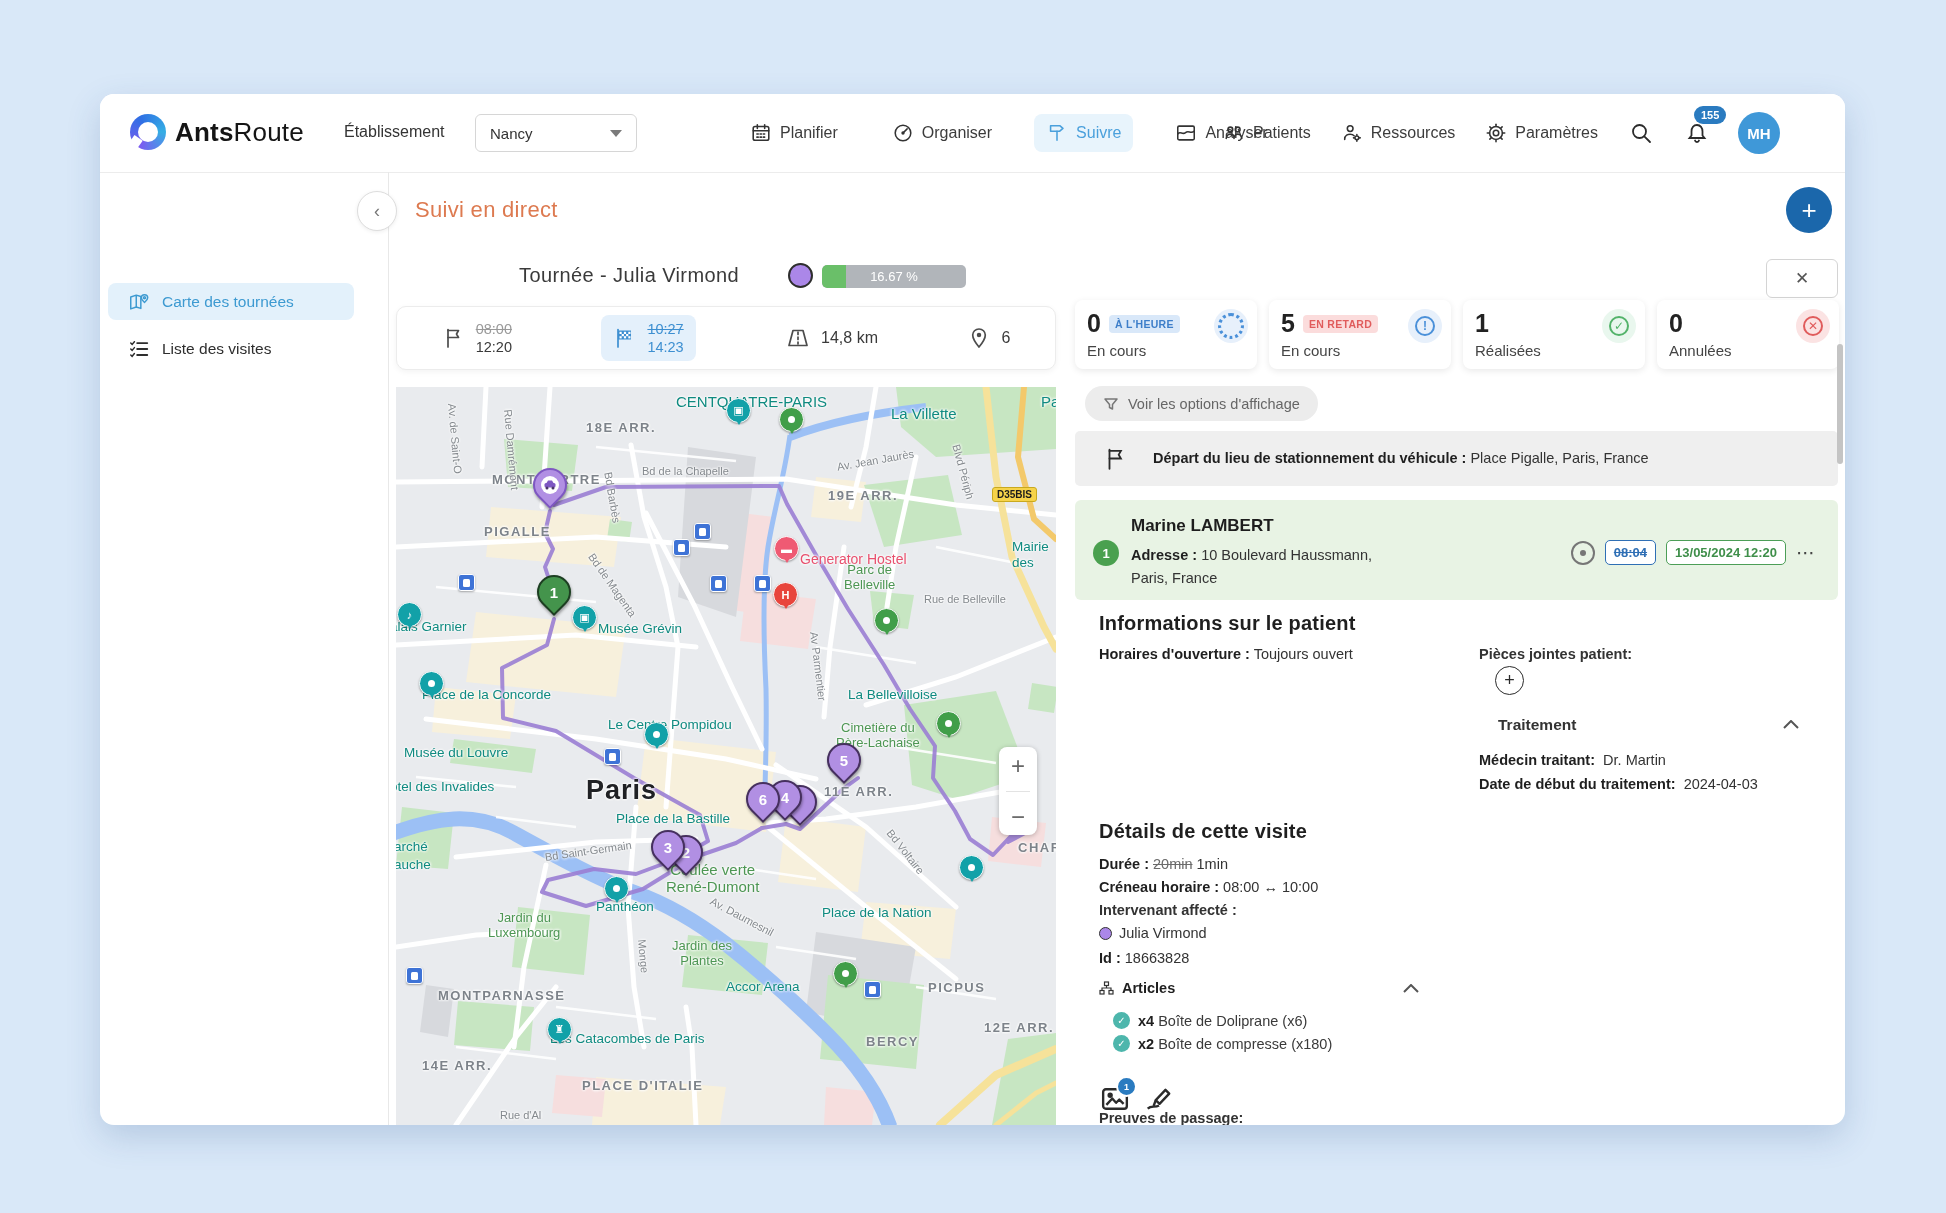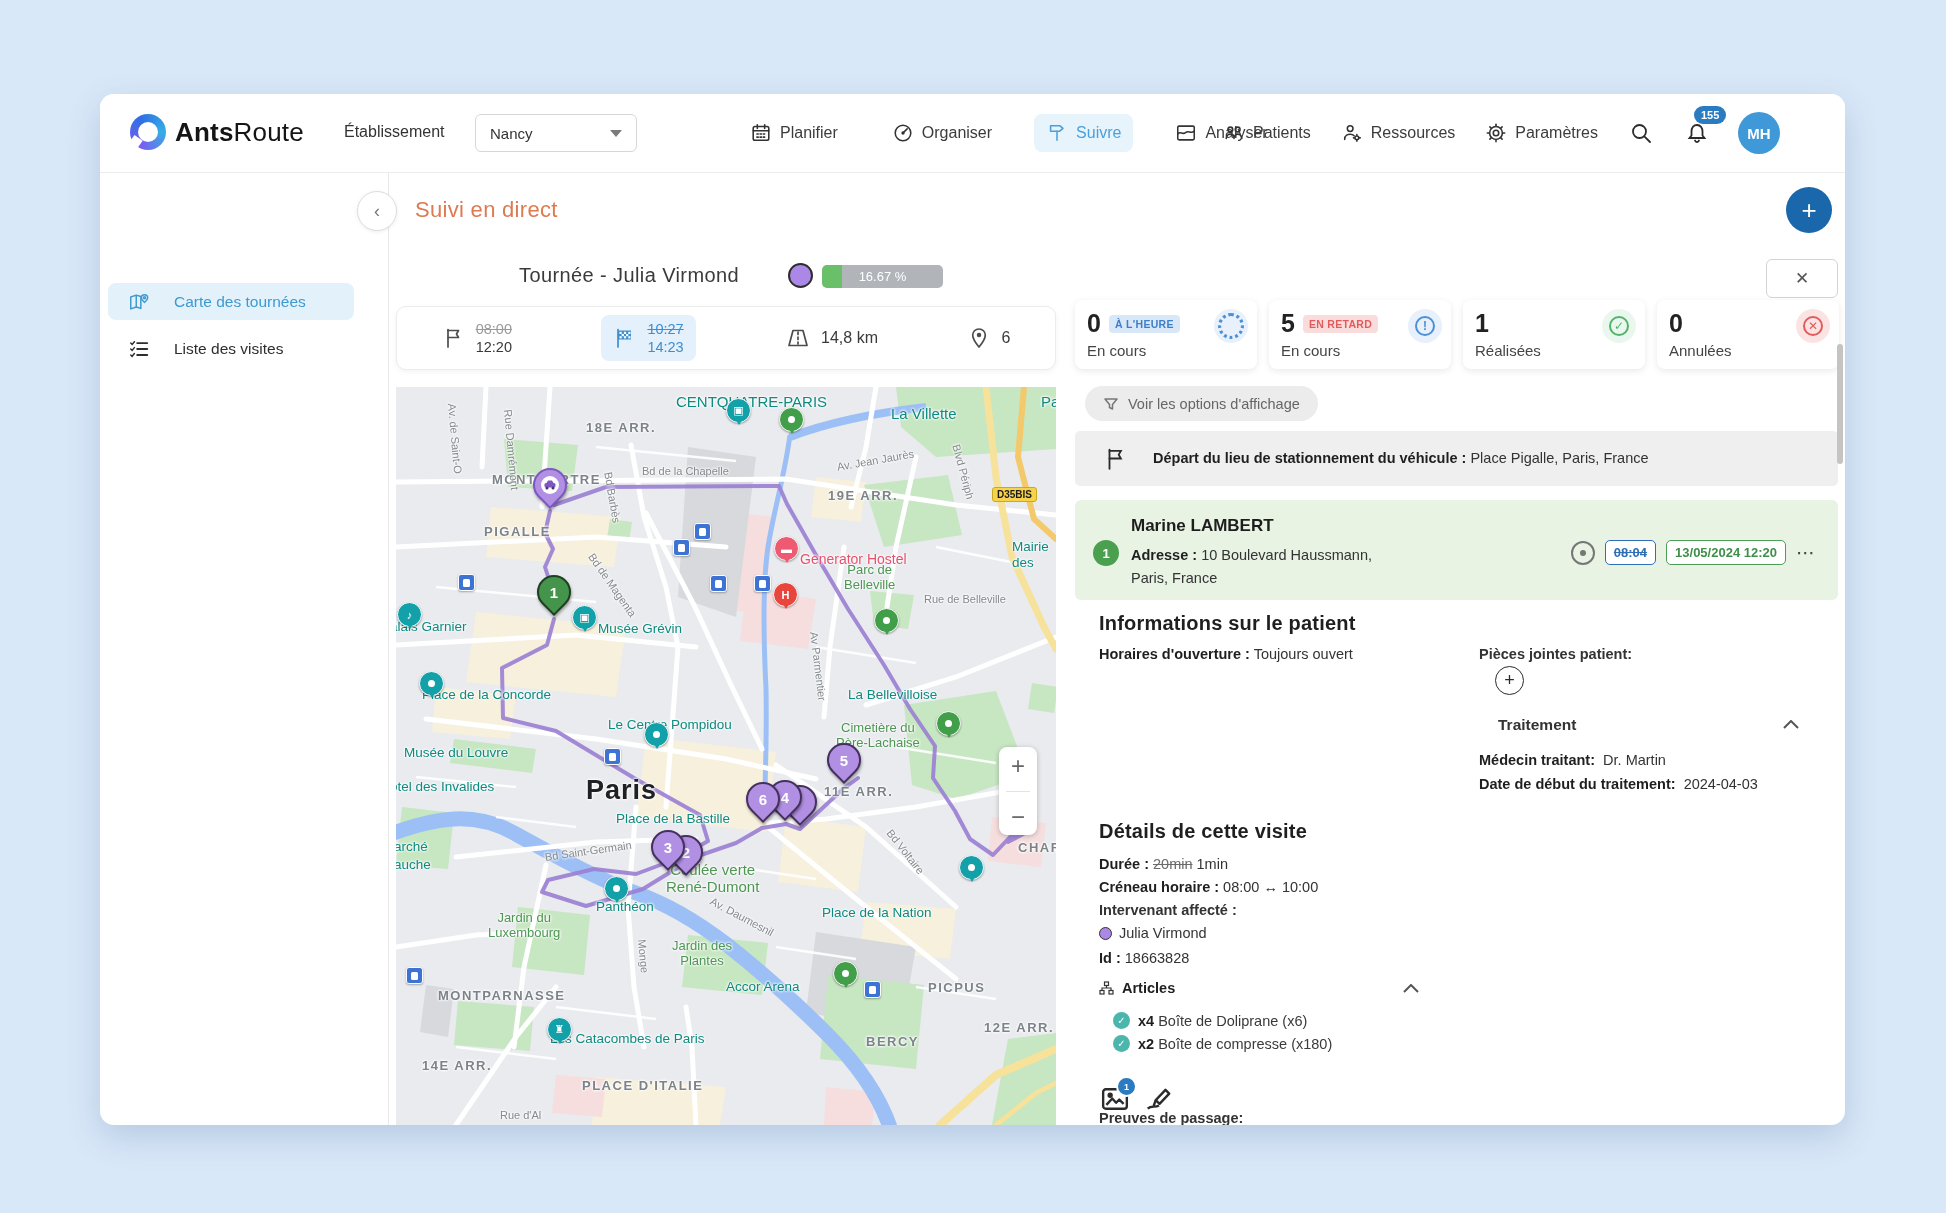--- a/index.html
+++ b/index.html
@@ -26,27 +26,27 @@
   .iconbtn{width:30px;height:30px;display:flex;align-items:center;justify-content:center;cursor:pointer;position:relative;}
   .iconbtn svg{stroke:#2b2b2b;fill:none;stroke-width:1.8;stroke-linecap:round;}
   .badge-notif{position:absolute;top:-12px;left:12px;background:#2a7bc0;color:#fff;font-size:11px;font-weight:700;border-radius:11px;padding:3px 7px;}
   .avatar{width:42px;height:42px;border-radius:50%;background:#3f98d8;color:#fff;font-weight:700;font-size:15px;display:flex;align-items:center;justify-content:center;cursor:pointer;}
   
   .vdivider{position:absolute;left:288px;top:78px;bottom:0;width:1px;background:#e8e8e8;}
   .back-btn{position:absolute;left:257px;top:97px;width:38px;height:38px;border-radius:50%;background:#fff;border:1px solid #ddd;display:flex;align-items:center;justify-content:center;color:#777;font-size:18px;cursor:pointer;z-index:5;box-shadow:0 1px 4px rgba(0,0,0,.07);}
   .page-title{position:absolute;left:315px;top:103px;font-size:22px;color:#dd7a50;letter-spacing:.3px;}
   .add-btn{position:absolute;left:1686px;top:93px;width:46px;height:46px;border-radius:50%;background:#1b67ab;color:#fff;font-size:26px;display:flex;align-items:center;justify-content:center;cursor:pointer;font-weight:400;}
   
-  .side-item{position:absolute;left:8px;width:246px;height:37px;display:flex;align-items:center;gap:24px;padding-left:20px;box-sizing:border-box;border-radius:8px;font-size:15.5px;color:#2e2e2e;cursor:pointer;}
+  .side-item{position:absolute;left:8px;width:246px;height:37px;display:flex;align-items:center;gap:12px;padding-left:20px;box-sizing:border-box;border-radius:8px;font-size:15.5px;color:#2e2e2e;cursor:pointer;}
   .side-item.active{background:#e3f1fb;color:#3d9ad1;}
   .side-item svg{flex:0 0 auto;}
   
   .tour-title{position:absolute;left:419px;top:170px;font-size:20px;color:#3a3a3a;letter-spacing:.4px;}
   .tour-dot{position:absolute;left:688px;top:169px;width:25px;height:25px;border-radius:50%;background:#ab87e8;border:2px solid #2e2e2e;box-sizing:border-box;}
-  .progress{position:absolute;left:722px;top:171px;width:121px;height:23px;background:#b1b5ba;border-radius:5px;overflow:hidden;}
+  .progress{position:absolute;left:722px;top:171px;width:144px;height:23px;background:#b1b5ba;border-radius:5px;overflow:hidden;}
   .progress-fill{position:absolute;left:0;top:0;bottom:0;background:#6abf69;border-radius:5px 0 0 5px;}
   .progress-label{position:absolute;inset:0;display:flex;align-items:center;justify-content:center;color:#fff;font-size:13px;}
   .close-btn{position:absolute;left:1666px;top:165px;width:70px;height:37px;border:1px solid #d4d4d4;border-radius:6px;background:#fff;display:flex;align-items:center;justify-content:center;color:#555;font-size:17px;cursor:pointer;}
   
   .stats{position:absolute;left:296px;top:212px;width:660px;height:64px;background:#fff;border:1px solid #ececec;border-radius:10px;box-shadow:0 2px 6px rgba(0,0,0,.05);display:flex;align-items:center;justify-content:space-around;box-sizing:border-box;}
   .stat{display:flex;align-items:center;gap:10px;}
   .stat svg{stroke:#4c4c4c;fill:none;stroke-width:1.7;stroke-linecap:round;stroke-linejoin:round;}
   .stat .times{display:flex;flex-direction:column;line-height:1.25;font-size:14.5px;color:#3a3a3a;}
   .strike-gray{color:#9a9a9a;text-decoration:line-through;}
   .stat.flag-end{background:#e4f0fb;border-radius:8px;padding:5px 12px;}

